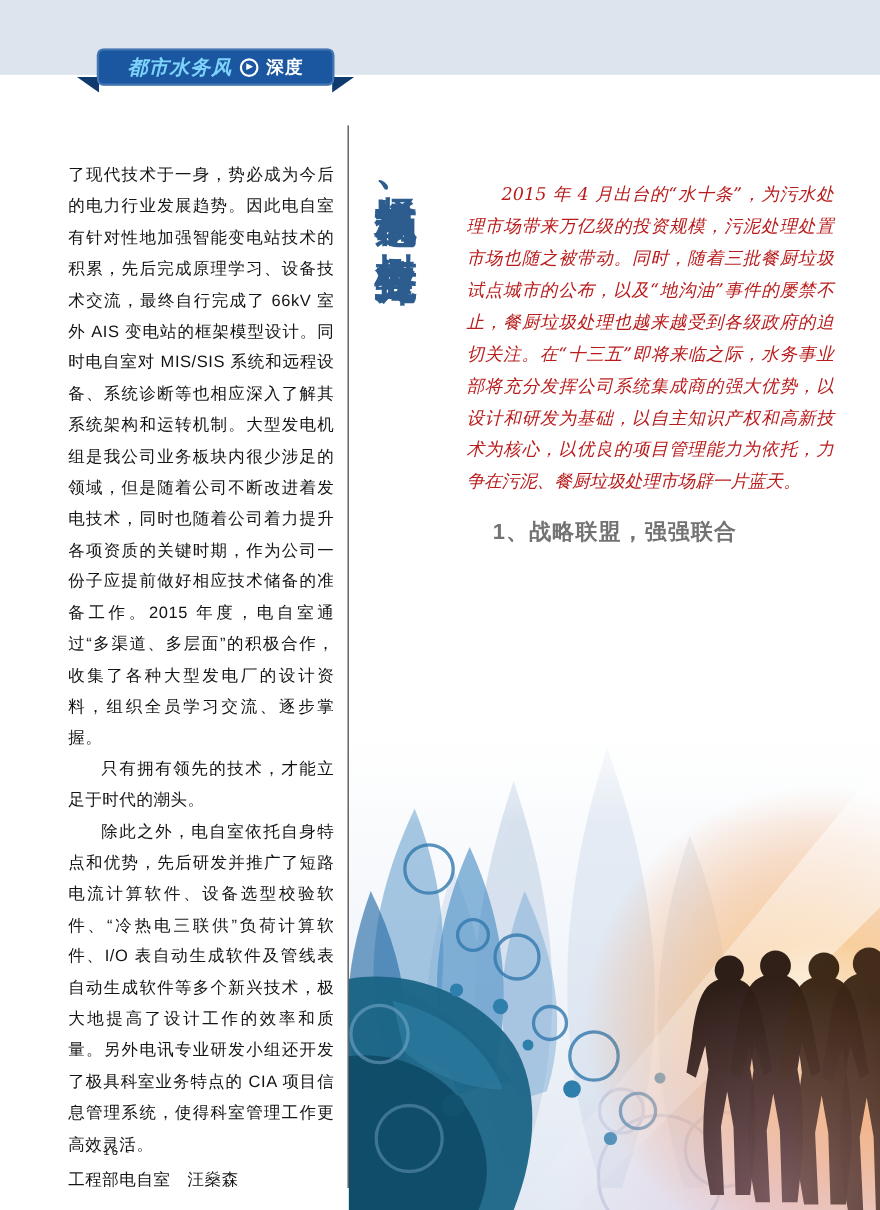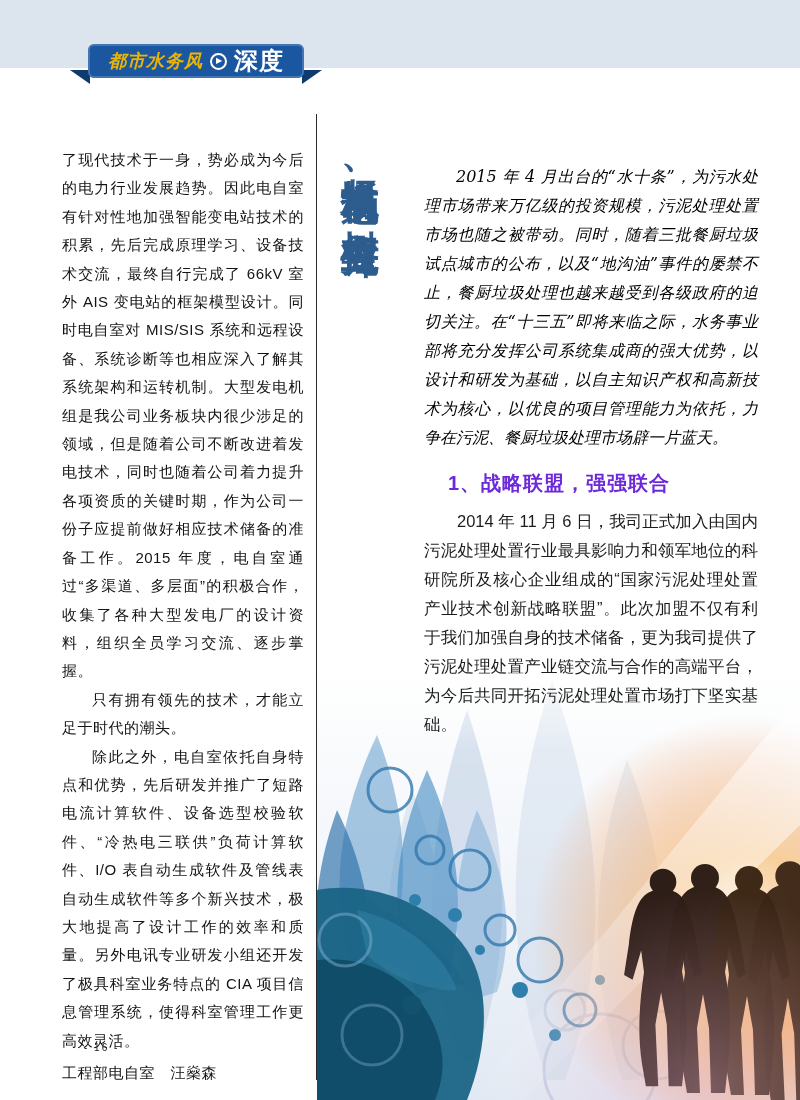--- a/index.html
+++ b/index.html
@@ -11,22 +11,22 @@
   }
   
   .top-band { position:absolute; left:0; top:0; width:800px; height:68px; background:#dce4ee; }
   
   .ribbon {
     position:absolute; left:88px; top:44px; width:216px; height:34px;
     background:#1a57a0; border-radius:6px; z-index:5;
     display:flex; align-items:center; justify-content:center; gap:7px;
     box-shadow:inset 0 0 0 2px rgba(255,255,255,0.18);
   }
-  .ribbon .brand { color:#eab308; font-size:18px; font-weight:bold; font-style:italic; letter-spacing:1px; white-space:nowrap;text-align:right; }
-  .ribbon .section { color:#fff; font-size:24px; font-weight:bold; letter-spacing:1px; white-space:nowrap; }
+  .ribbon .brand { color:#7dd3fc; font-size:18px; font-weight:bold; font-style:italic; letter-spacing:1px; white-space:nowrap;text-align:right; }
+  .ribbon .section { color:#fff; font-size:16px; font-weight:bold; letter-spacing:1px; white-space:nowrap; }
   .play { width:17px; height:17px; border:2px solid #fff; border-radius:50%;
     display:flex; align-items:center; justify-content:center; color:#fff; font-size:8px; line-height:1; padding-left:1px; }
   .fold { position:absolute; width:0; height:0; z-index:4; }
   .fold-left { left:70px; top:70px; border-top:14px solid #0e3a6e; border-left:20px solid transparent; }
   .fold-right { left:302px; top:70px; border-top:14px solid #0e3a6e; border-right:20px solid transparent; }
   
   .vrule { position:absolute; left:316px; top:114px; width:1px; height:966px; background:#2c2c2c; z-index:3; }
   
   .left-col { position:absolute; left:62px; top:146px; width:242px; z-index:2; color:#141414; }
   .left-col p { font-size:15px; line-height:28.4px; text-align:justify; letter-spacing:0.5px; font-weight:500; }
@@ -36,23 +36,23 @@
   .vtitle {
     position:absolute; left:334px; top:148px; height:520px; z-index:2;
     writing-mode:vertical-rl; text-orientation:upright;
     font-size:38px; font-weight:bold; color:#2d5c8e; letter-spacing:2px;
     font-family:"DejaVu Sans", sans-serif;
   }
   
   .right-col { position:absolute; left:424px; top:162px; width:334px; z-index:2; color:#1c1c1c; }
   .right-col .script {
     font-family:"DejaVu Serif", serif; font-style:italic;
-    font-size:16px; line-height:29px; text-align:justify; text-indent:2em; color:#000000;
+    font-size:16px; line-height:29px; text-align:justify; text-indent:2em; color:#b91c1c;
   }
-  .right-col h2 { margin-top:18px; font-size:20px; font-weight:bold; color:#6d28d9; letter-spacing:1px; text-indent:1.2em; }
+  .right-col h2 { margin-top:18px; font-size:20px; font-weight:bold; color:#737373; letter-spacing:1px; text-indent:1.2em; }
   .right-col p.body { margin-top:10px; font-size:16.5px; line-height:29px; text-align:justify; text-indent:2em; font-weight:500; }
   
   .page-num { position:absolute; left:84px; top:1042px; font-size:10px; letter-spacing:2px; color:#222; z-index:2; }
   
   .artwork { position:absolute; left:317px; top:640px; width:483px; height:460px; z-index:1; }
 </style>
 </head>
 <body>
 
 <div id="page">
@@ -75,21 +75,20 @@
     <p class="indent">只有拥有领先的技术，才能立足于时代的潮头。</p>
     <p class="indent">除此之外，电自室依托自身特点和优势，先后研发并推广了短路电流计算软件、设备选型校验软件、“冷热电三联供”负荷计算软件、I/O 表自动生成软件及管线表自动生成软件等多个新兴技术，极大地提高了设计工作的效率和质量。另外电讯专业研发小组还开发了极具科室业务特点的 CIA 项目信息管理系统，使得科室管理工作更高效灵活。</p>
     <p class="byline">工程部电自室　汪燊森</p>
   </div>
 
   <div class="vtitle">紧抓市场机遇、树立行业先锋</div>
 
   <div class="right-col">
     <p class="script">2015 年 4 月出台的“水十条”，为污水处理市场带来万亿级的投资规模，污泥处理处置市场也随之被带动。同时，随着三批餐厨垃圾试点城市的公布，以及“地沟油”事件的屡禁不止，餐厨垃圾处理也越来越受到各级政府的迫切关注。在“十三五”即将来临之际，水务事业部将充分发挥公司系统集成商的强大优势，以设计和研发为基础，以自主知识产权和高新技术为核心，以优良的项目管理能力为依托，力争在污泥、餐厨垃圾处理市场辟一片蓝天。</p>
     <h2>1、战略联盟，强强联合</h2>
-    <p class="body">2014 年 11 月 6 日，我司正式加入由国内污泥处理处置行业最具影响力和领军地位的科研院所及核心企业组成的“国家污泥处理处置产业技术创新战略联盟”。此次加盟不仅有利于我们加强自身的技术储备，更为我司提供了污泥处理处置产业链交流与合作的高端平台，为今后共同开拓污泥处理处置市场打下坚实基础。</p>
   </div>
 
   <div class="page-num">- 16 -</div>
 
   <div class="artwork">
     <svg width="483" height="460" viewBox="0 0 483 460" xmlns="http://www.w3.org/2000/svg">
       <defs>
         <linearGradient id="bgGrad" x1="0" y1="0" x2="0" y2="1">
           <stop offset="0" stop-color="#ffffff"></stop>
           <stop offset="0.45" stop-color="#f4f7fb"></stop>

